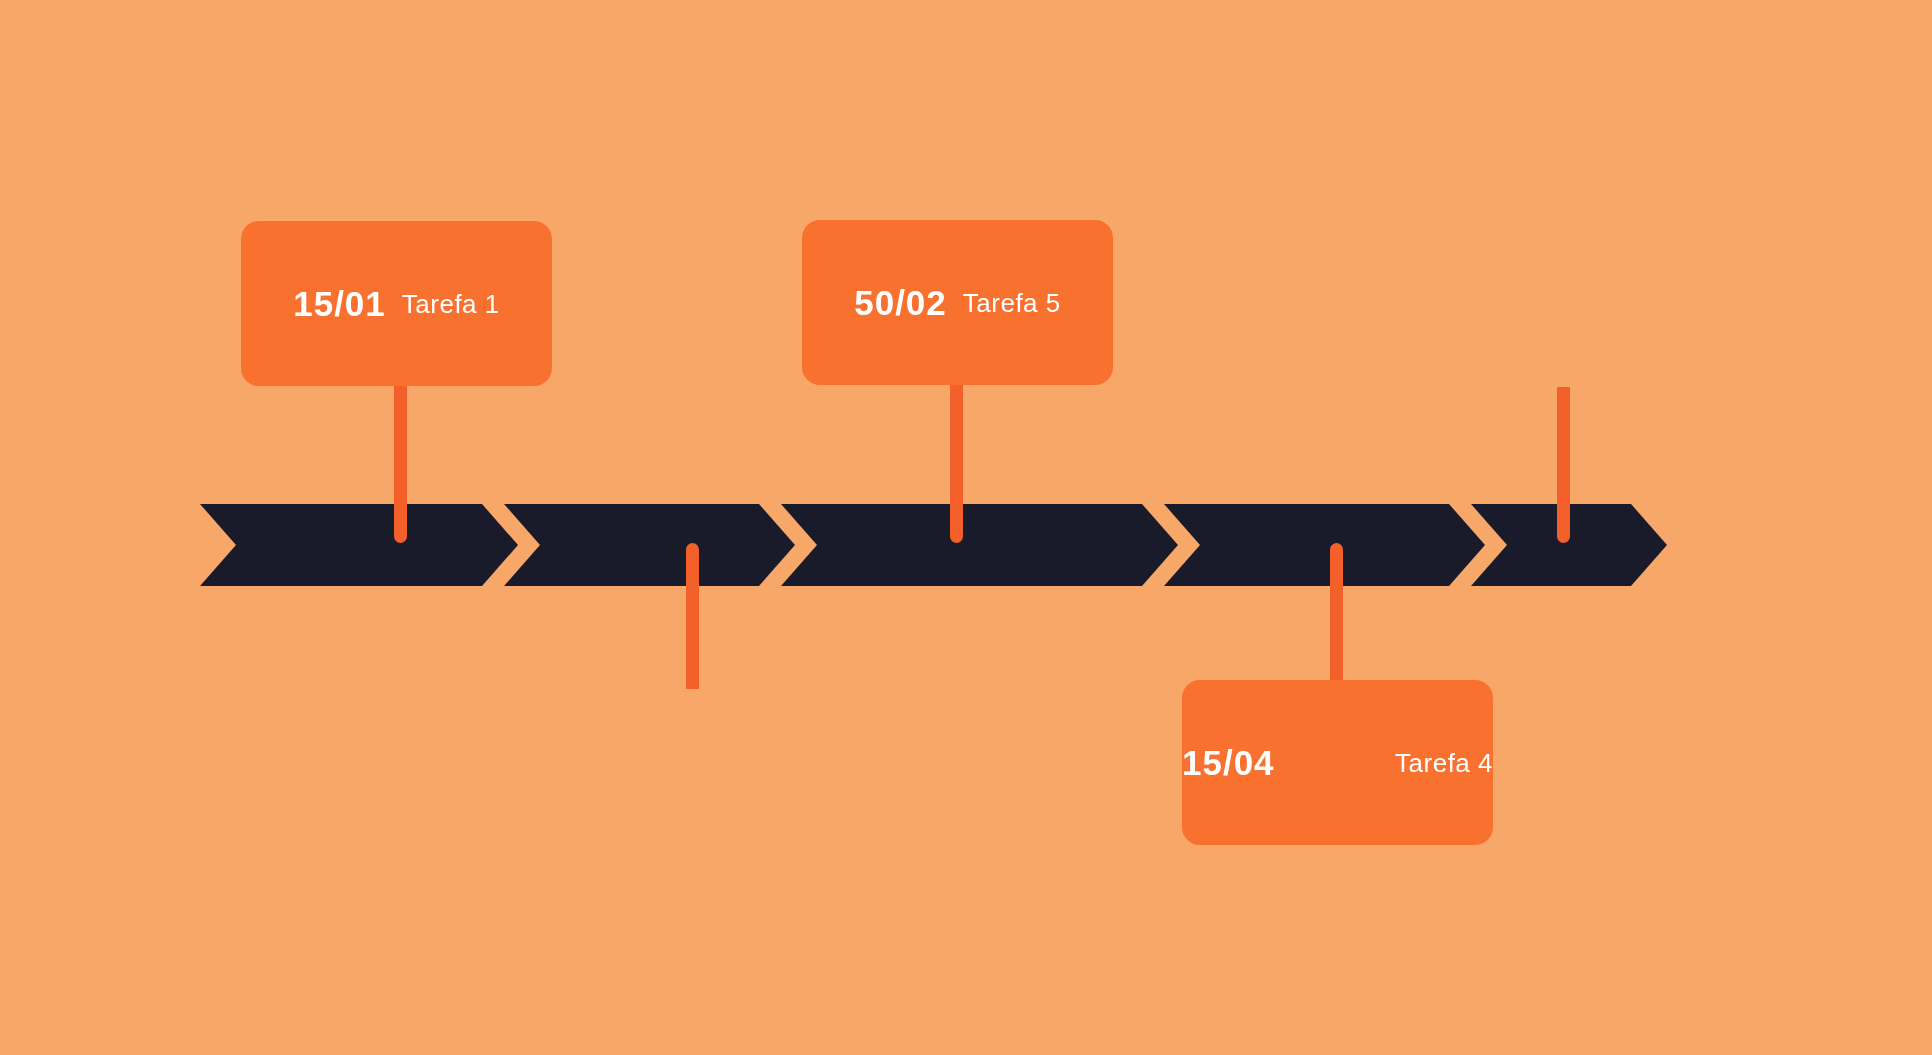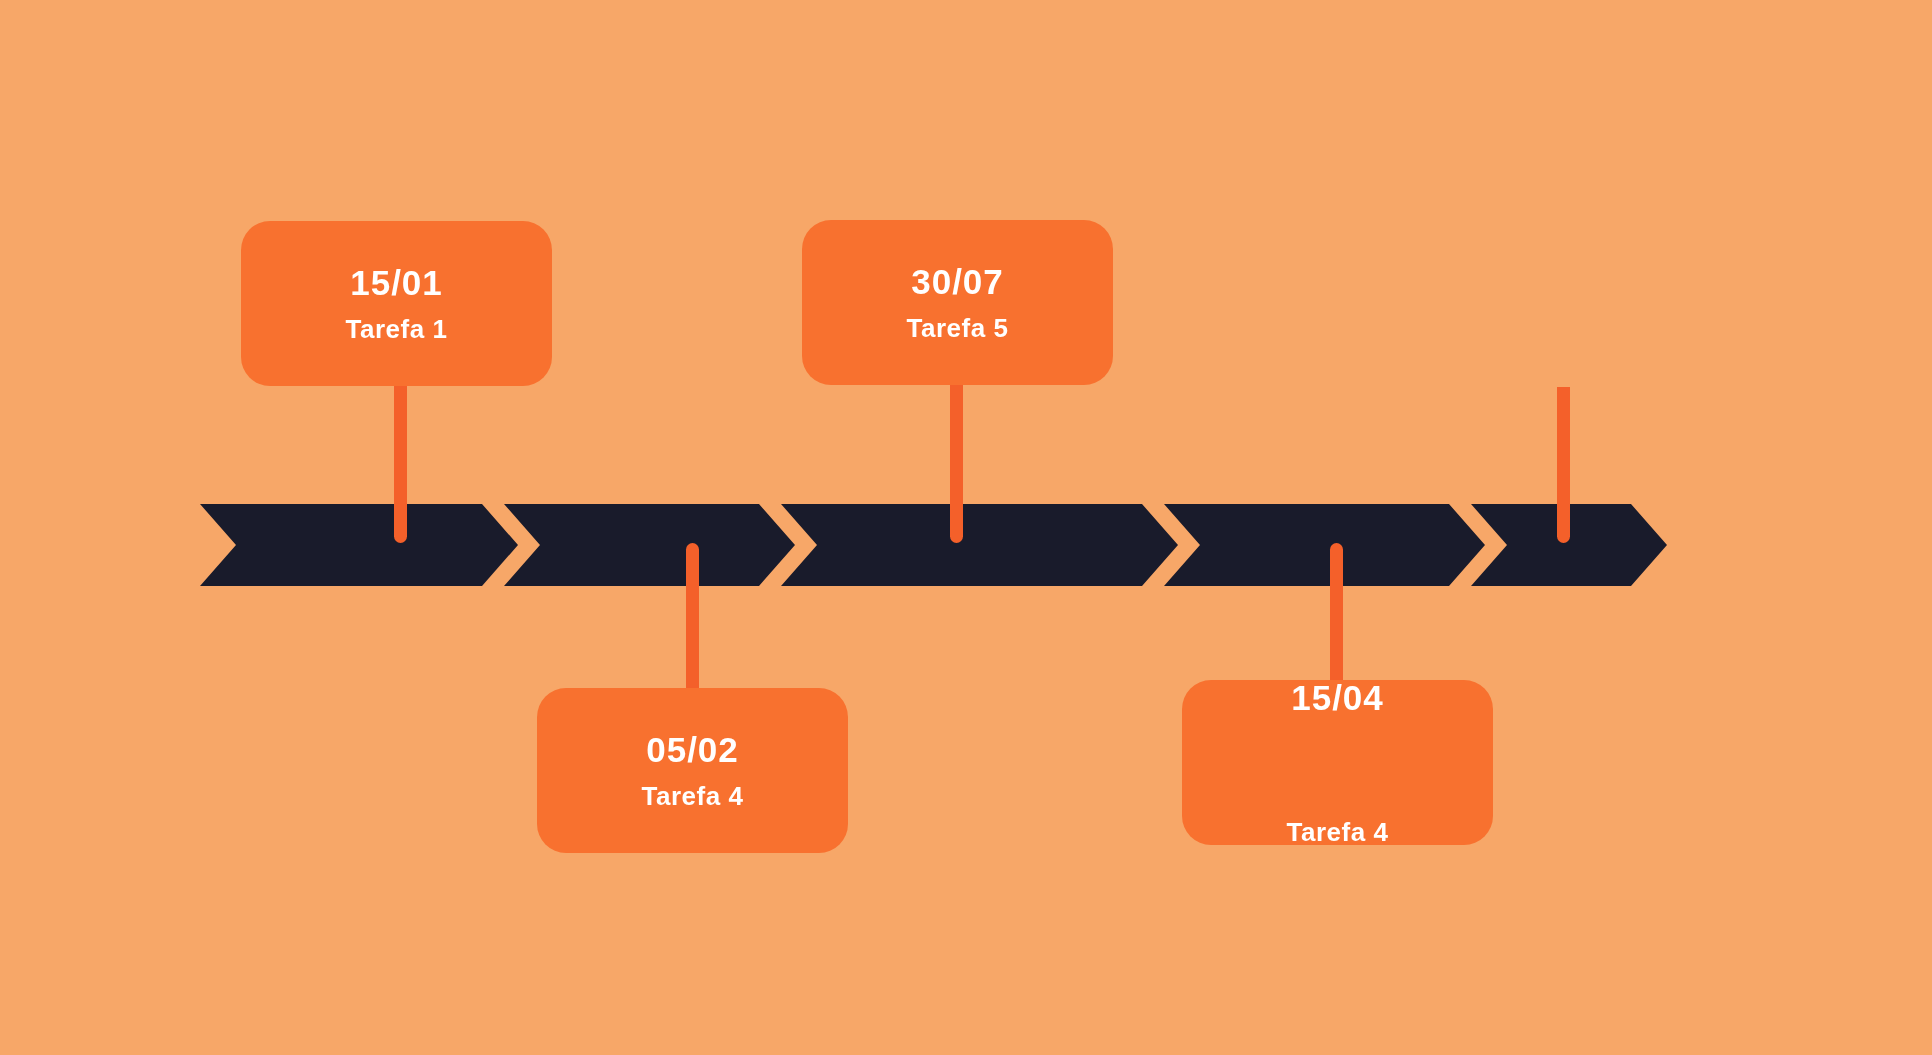--- a/index.html
+++ b/index.html
@@ -40,39 +40,38 @@
     background: var(--connector);
     z-index: 2;
   }
   .stem.from-above { border-radius: 0 0 7px 7px; }
   .stem.from-below { border-radius: 7px 7px 0 0; }
   .card {
     position: absolute;
     width: 311px;
     height: 165px;
     background: var(--card);
-    border-radius: 29px;
+    border-radius: 18px;
     display: flex;
-    flex-direction: column;
     align-items: center;
     justify-content: center;
     gap: 16px;
     z-index: 3;
   }
   .card .date {
     color: var(--text);
     font-size: 35px;
     font-weight: 700;
     letter-spacing: 1px;
     line-height: 1;
   }
   .card .task {
     color: var(--text);
     font-size: 26px;
-    font-weight: 700;
+    font-weight: 400;
     letter-spacing: 0.5px;
     line-height: 1;
   }
 </style>
 </head>
 <body>
 
 <div class="canvas">
 
   <svg class="bar-svg" viewBox="0 0 1932 1055" xmlns="http://www.w3.org/2000/svg">
@@ -87,27 +86,23 @@
   <div class="stem from-below" style="left:686px; top:543px; height:146px;"></div>
   <div class="stem from-above" style="left:950px; top:383px; height:160px;"></div>
   <div class="stem from-below" style="left:1330px; top:543px; height:138px;"></div>
   <div class="stem from-above" style="left:1557px; top:387px; height:156px;"></div>
 
   <div class="card" style="left:241px; top:221px;">
     <div class="date">15/01</div>
     <div class="task">Tarefa 1</div>
   </div>
 
-  <div class="card" style="left:537px; top:688px;">
-    <div class="date">05/02</div>
-    <div class="task">Tarefa 4</div>
-  </div>
 
   <div class="card" style="left:802px; top:220px;">
-    <div class="date">30/07</div>
+    <div class="date">50/02</div>
     <div class="task">Tarefa 5</div>
   </div>
 
   <div class="card" style="left:1182px; top:680px;justify-content:space-between;">
     <div class="date">15/04</div>
     <div class="task">Tarefa 4</div>
   </div>
 
 
 </div>

